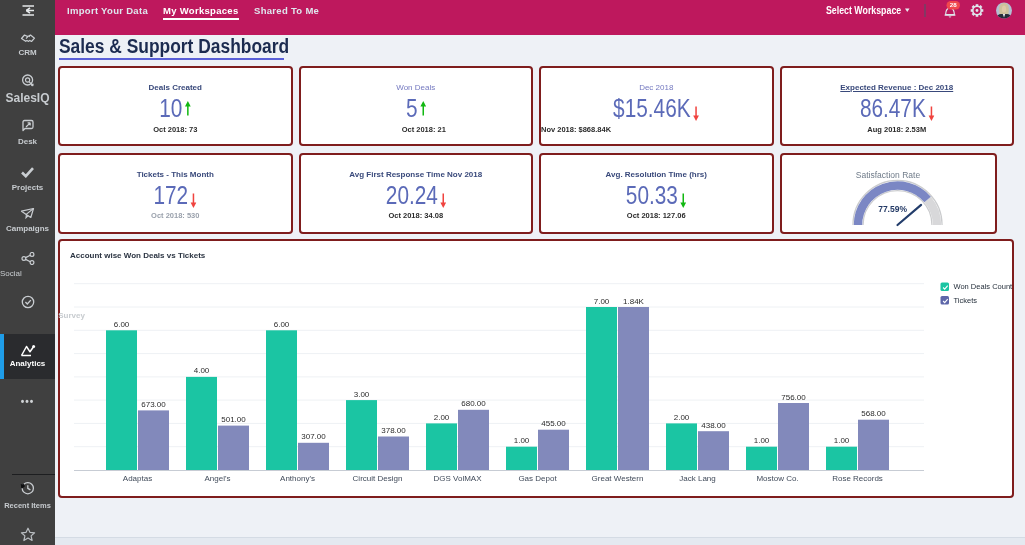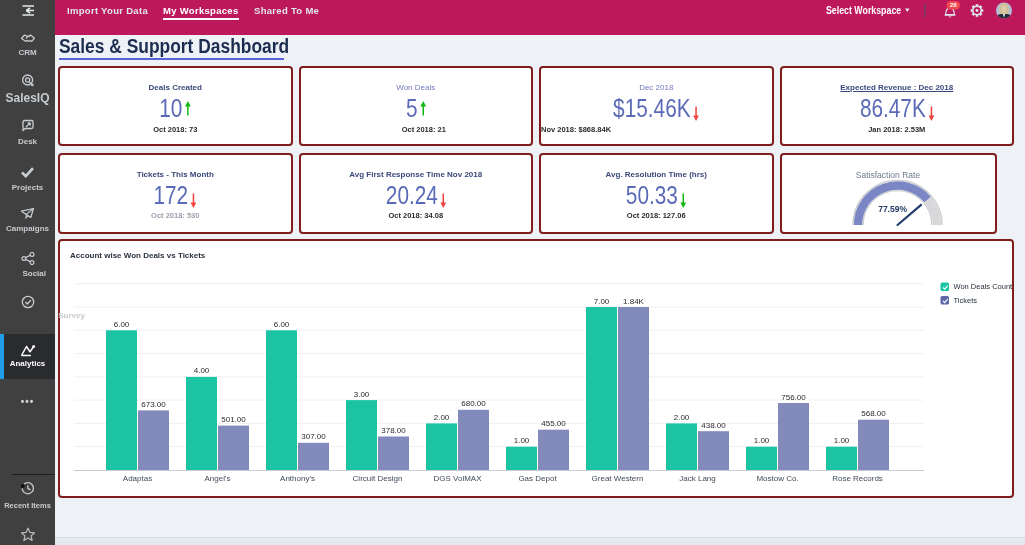--- a/index.html
+++ b/index.html
@@ -93,21 +93,21 @@
       </div>
       <div style="position:absolute;left:0;top:223.5px;width:55px;height:10px;line-height:10px;text-align:center;font-size:8px;font-weight:600;color:#c7cbcf;">Campaigns</div>
 <div style="position:absolute;left:0;top:250.5px;width:55px;height:16px;display:flex;align-items:center;justify-content:center;">
         <svg width="14" height="13" viewBox="0 0 14 13" fill="none">
           <circle cx="2.9" cy="6.5" r="1.9" stroke="#c9cdd1" stroke-width="1.2"></circle>
           <circle cx="11" cy="2.4" r="1.9" stroke="#c9cdd1" stroke-width="1.2"></circle>
           <circle cx="11" cy="10.6" r="1.9" stroke="#c9cdd1" stroke-width="1.2"></circle>
           <path d="M4.6 5.6 L9.3 3.2 M4.6 7.4 L9.3 9.8" stroke="#c9cdd1" stroke-width="1.2"></path>
         </svg>
       </div>
-      <div style="position:absolute;left:0;top:268.5px;width:46px;height:10px;line-height:10px;text-align:right;font-size:8px;font-weight:700;color:#c7cbcf;">Social</div>
+      <div style="position:absolute;left:0;top:268.5px;width:46px;height:10px;line-height:10px;text-align:left;font-size:8px;font-weight:400;color:#c7cbcf;">Social</div>
 <div style="position:absolute;left:0;top:294px;width:55px;height:16px;display:flex;align-items:center;justify-content:center;">
         <svg width="14" height="14" viewBox="0 0 14 14" fill="none">
           <circle cx="7" cy="7" r="5.7" stroke="#c9cdd1" stroke-width="1.3"></circle>
           <path d="M4.4 7 L6.3 8.9 L9.8 5.1" stroke="#c9cdd1" stroke-width="1.4"></path>
         </svg>
       </div>
       <div style="position:absolute;left:0;top:310.5px;width:55px;height:10px;line-height:10px;text-align:center;font-size:8px;font-weight:600;color:#c7cbcf;margin-left:44px;">Survey</div>
 <div style="position:absolute;left:0;top:334px;width:55px;height:45px;background:#2a2b2e;border-left:4px solid #1f9de9;"></div>
 <div style="position:absolute;left:0;top:341.5px;width:55px;height:16px;display:flex;align-items:center;justify-content:center;">
         <svg width="16" height="14" viewBox="0 0 16 14" fill="none">
@@ -161,21 +161,21 @@
           <path d="M4 15 L0.4 9.6 H7.6 Z" fill="#f0433f"></path>
         </svg></div>
 <div style="position:absolute;top:56.5px;left:0;right:0;font-size:7.5px;font-weight:bold;color:#2b2b2b;">Nov 2018: $868.84K</div>
 </div>
 <div class="card" style="left:779.5px;top:66px;width:234.5px;height:79.5px;">
 <div style="position:absolute;top:15px;left:0;right:0;text-align:center;font-size:8px;font-weight:bold;color:#39497b;text-decoration:underline;">Expected Revenue : Dec 2018</div>
 <div style="position:absolute;top:26px;left:0;right:0;height:30px;line-height:29px;text-align:center;font-size:26px;color:#5b6ab8;transform:scaleX(0.8);">86.47K<svg style="margin-left:3px;vertical-align:-4px;" width="8" height="15" viewBox="0 0 8 15" fill="none">
           <path d="M4 0.5 V11.5" stroke="#f0433f" stroke-width="1.9"></path>
           <path d="M4 15 L0.4 9.6 H7.6 Z" fill="#f0433f"></path>
         </svg></div>
-<div style="position:absolute;top:56.5px;left:0;right:0;text-align:center;font-size:7.5px;font-weight:bold;color:#2b2b2b;">Jan 2018: 2.53M</div>
+<div style="position:absolute;top:56.5px;left:0;right:0;text-align:center;font-size:7.5px;font-weight:bold;color:#2b2b2b;">Aug 2018: 2.53M</div>
 </div>
 <div class="card" style="left:58px;top:152.5px;width:234.5px;height:81px;">
 <div style="position:absolute;top:15px;left:0;right:0;text-align:center;font-size:8px;font-weight:bold;color:#39497b;">Tickets - This Month</div>
 <div style="position:absolute;top:26px;left:0;right:0;height:30px;line-height:29px;text-align:center;font-size:26px;color:#5b6ab8;transform:scaleX(0.8);">172<svg style="margin-left:3px;vertical-align:-4px;" width="8" height="15" viewBox="0 0 8 15" fill="none">
           <path d="M4 0.5 V11.5" stroke="#f0433f" stroke-width="1.9"></path>
           <path d="M4 15 L0.4 9.6 H7.6 Z" fill="#f0433f"></path>
         </svg></div>
 <div style="position:absolute;top:56.5px;left:0;right:0;text-align:center;font-size:7.5px;font-weight:bold;color:#9aa1ac;">Oct 2018: 530</div>
 </div>
 <div class="card" style="left:298.5px;top:152.5px;width:234.5px;height:81px;">

